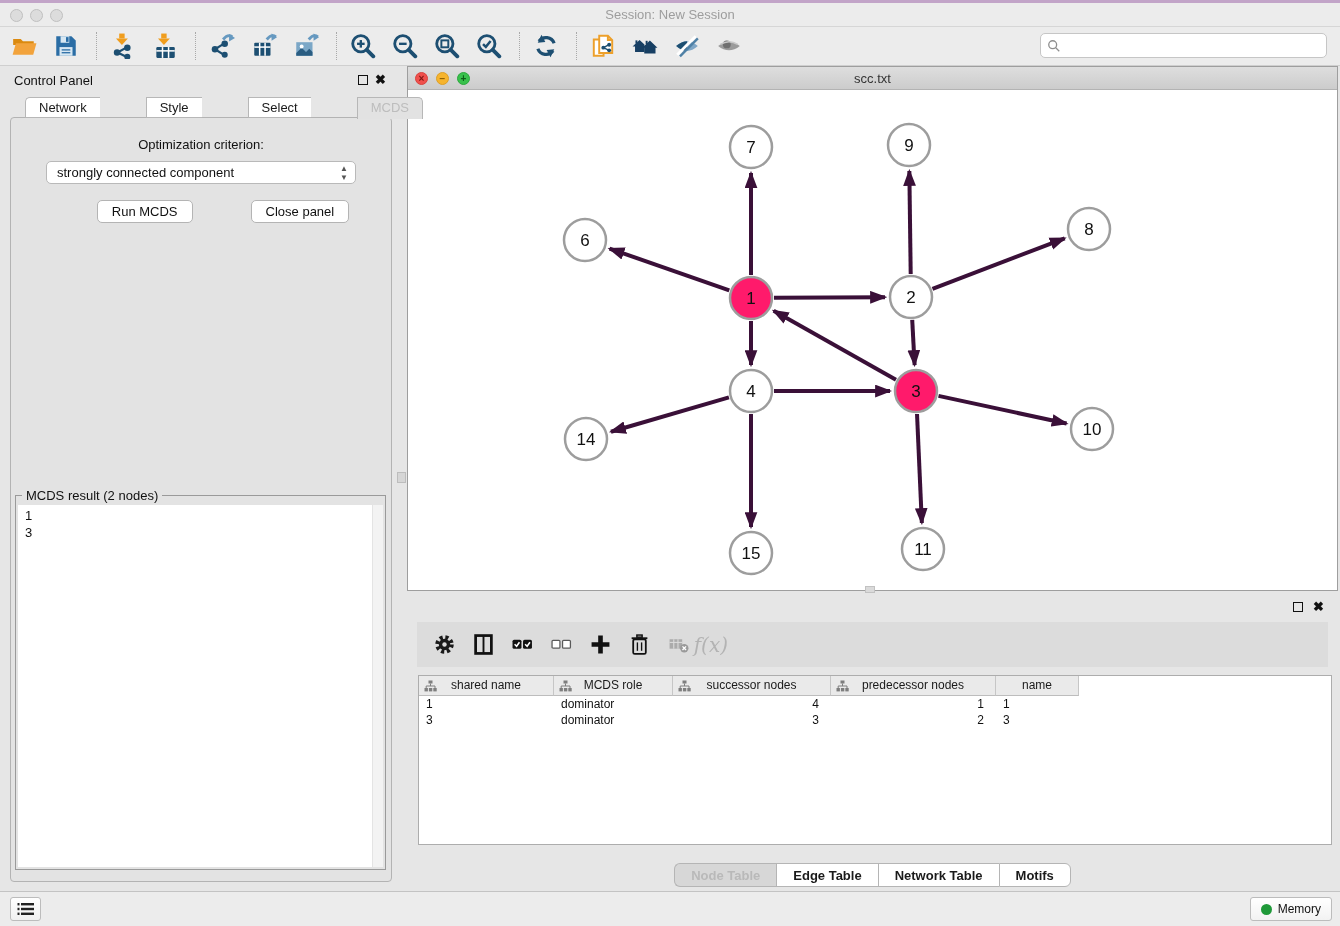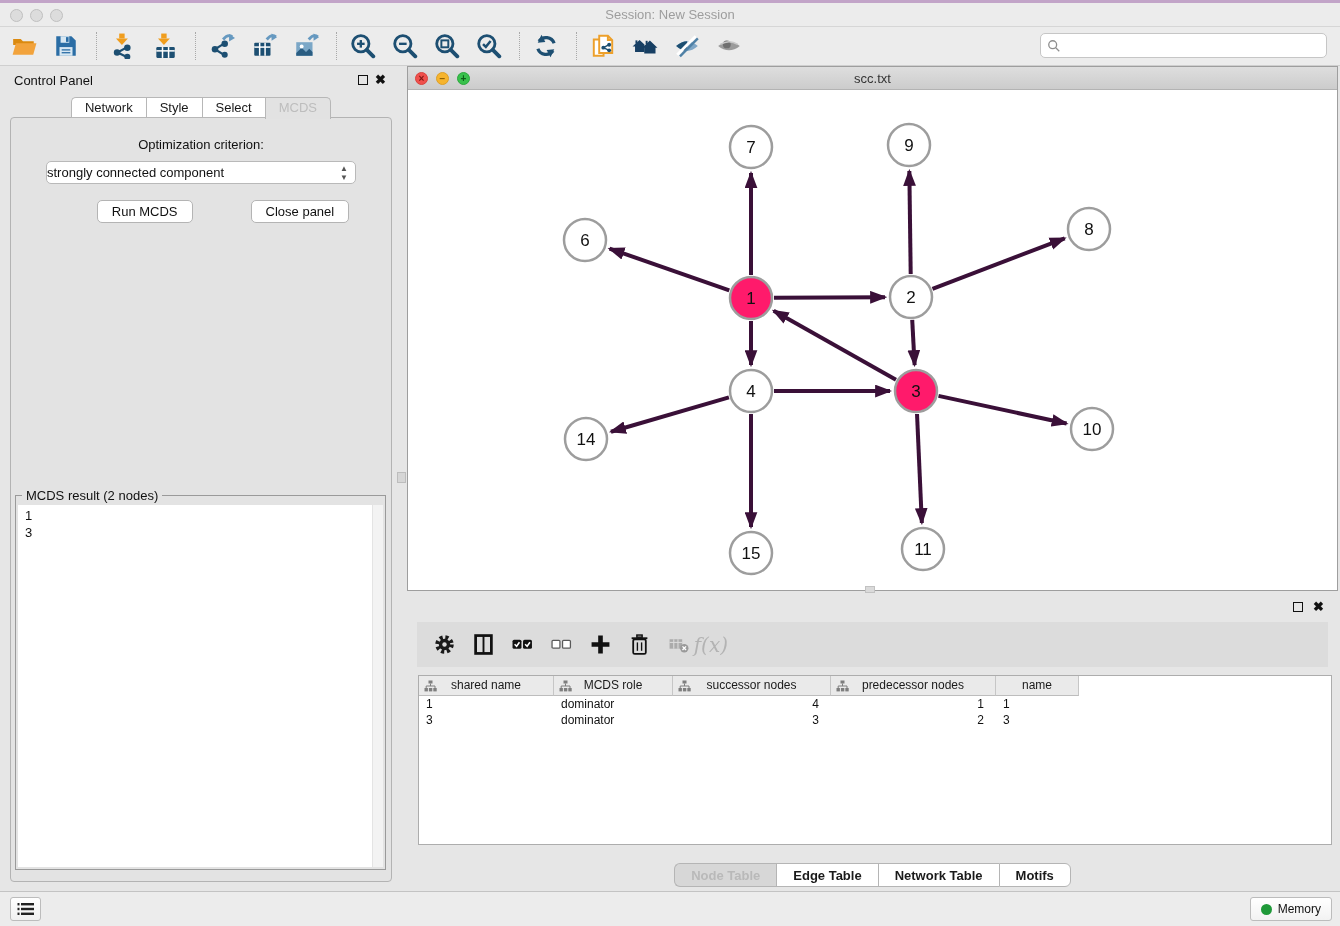--- a/index.html
+++ b/index.html
@@ -42,34 +42,34 @@
   .control-panel { position:absolute; left:8px; top:66px; width:386px; height:824px; }
   .panel-head { position:relative; height:26px; }
   .panel-head .ptitle { position:absolute; left:6px; top:7px; font-size:13px; color:#111; }
   .float-box { position:absolute; top:9px; width:10px; height:10px; border:1.5px solid #111; }
   .close-x { position:absolute; top:6px; font-size:13px; font-weight:bold; color:#111; }
   .control-panel .float-box { right:26px; }
   .control-panel .close-x { right:8px; }
   .ctabs { position:absolute; top:31px; left:0; right:0; display:flex; justify-content:center; z-index:2; }
   .ptab {
     height:21px; padding:0 13px; font-size:13px; line-height:20px; color:#1a1a1a;
-    background:#fff; border:1px solid #b7b7b7; border-right:none;
+    background:#fff; border:1px solid #b7b7b7; border-right:none;margin-left:46px;
   }
   .ptab:first-child { border-top-left-radius:5px; }
   .ptab:last-child { border-right:1px solid #b7b7b7; border-top-right-radius:5px; }
   .ptab-mcds { background:#e2e2e2; color:#bdbdbd; height:22px; border-bottom:none; border-top-right-radius:5px; }
   .cpane {
     position:absolute; left:2px; right:2px; top:51px; bottom:8px;
     background:#e3e3e3; border:1px solid #b3b3b3; border-radius:4px;
   }
   .opt-label { margin-top:19px; text-align:center; font-size:13px; color:#111; }
   .combo {
     margin:9px auto 16px auto; width:310px; height:23px; background:#fff;
     border:1px solid #b9b9b9; border-radius:5px; position:relative;
-    font-size:13px; color:#111; line-height:21px; 
+    font-size:13px; color:#111; line-height:21px; padding-left:10px;
   }
   .combo .updown { position:absolute; right:7px; top:2px; font-size:8px; color:#555; line-height:9px; text-align:center; }
   .btnrow { margin-top:12px; display:flex; justify-content:center; gap:14px; }
   .pbtn {
     height:23px; padding:0 14px; background:#fff; border:1px solid #b4b4b4; border-radius:5px;
     font-size:13px; color:#111; font-family:"Liberation Sans",sans-serif;margin-left:44px;
   }
   .result-box {
     position:absolute; left:4px; right:5px; top:377px; bottom:11px;
     border:1px solid #9a9a9a;

